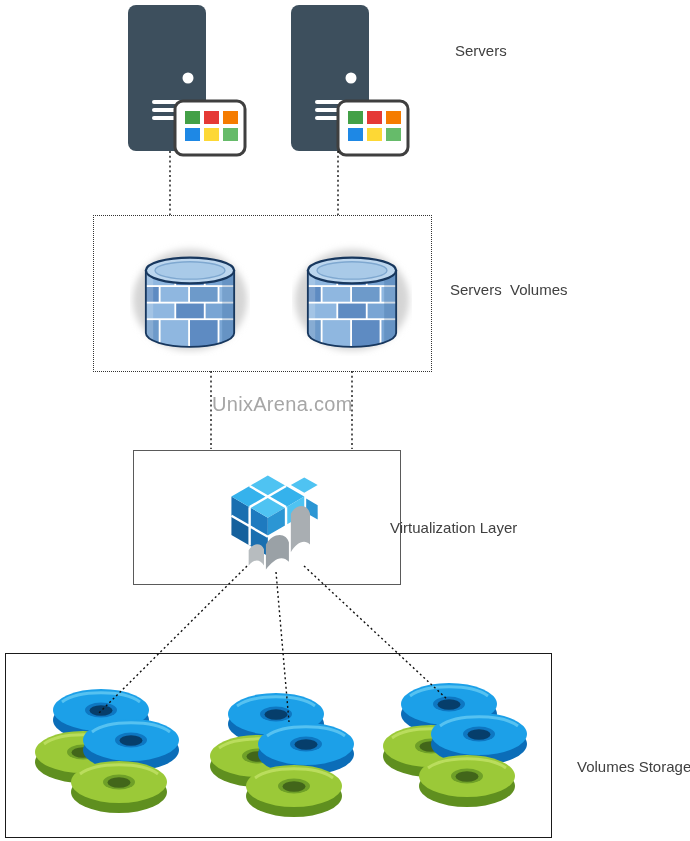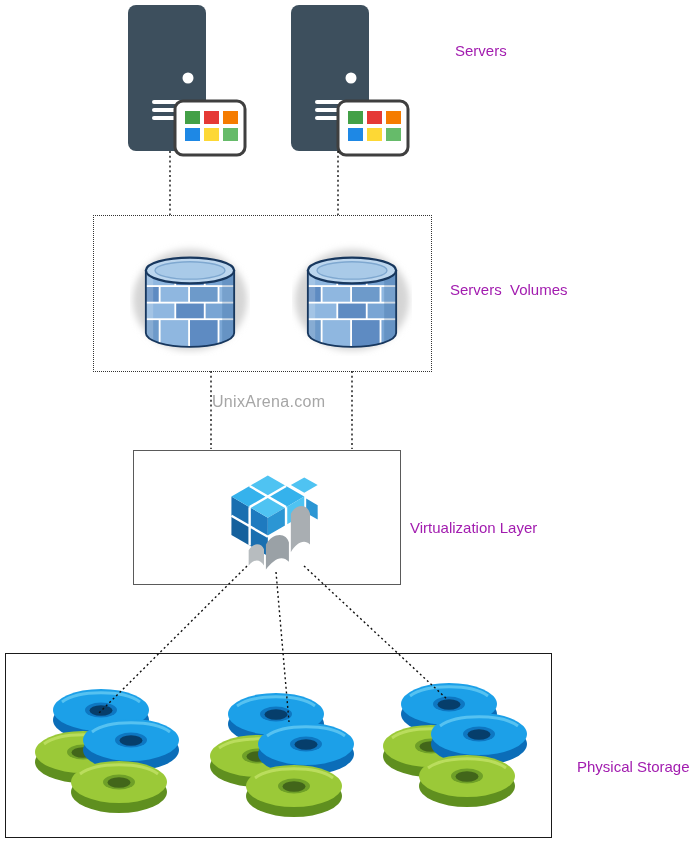--- a/index.html
+++ b/index.html
@@ -2,25 +2,25 @@
 <html><head>
 <meta charset="utf-8">
 <style>
   html,body{margin:0;padding:0;background:#fff;}
   #canvas{
     position:relative;width:690px;height:841px;background:#ffffff;
     font-family:"Liberation Sans", sans-serif;overflow:hidden;
   }
   .abs{position:absolute;}
   .label{
-    position:absolute;font-size:15px;color:#a21caf;white-space:pre;
+    position:absolute;font-size:15px;color:#404040;white-space:pre;
     font-family:"Liberation Sans", sans-serif;
   }
   .watermark{
-    position:absolute;font-size:16px;color:#a6a6a6;letter-spacing:.3px;
+    position:absolute;font-size:20px;color:#a6a6a6;letter-spacing:.3px;
   }
   .box{position:absolute;background:transparent;}
   .box.dotted{border:1.5px dotted #333;}
   .box.solid-thin{border:1px solid #5a5a5a;background:#fff;}
   .box.solid-dark{border:1px solid #1a1a1a;}
   svg{display:block;}
   #connectors{position:absolute;left:0;top:0;pointer-events:none;}
 </style>
 </head>
 <body>
@@ -132,21 +132,21 @@
 
     <path d="M33,23 L71,45 M71,23 L33,45 M33,45 L33,85 M14,54 L52,76 M71,45 L71,65 M52,76 L90,54" stroke="#ffffff" stroke-width="2.5" fill="none"></path>
 
     <polygon points="90,14 104,22 90,30 76,22" fill="#4FC3F2"></polygon>
     <polygon points="92,36 104,43 104,58 92,51" fill="#2B96D4"></polygon>
 
     <path d="M76,92 L76,52 C82,40 94,42 96,52 L96,84 C90,78 82,82 76,92 Z" fill="#A9AEB2"></path>
     <path d="M50,110 L50,84 C58,70 72,72 74,82 L74,102 C66,94 58,100 50,110 Z" fill="#9AA1A6"></path>
     <path d="M32,106 L32,90 C37,81 46,83 48,89 L48,106 C43,98 37,100 32,106 Z" fill="#B7BCBF"></path>
   </svg>
-  <div class="label" style="left:410px;top:519px">Virtualization Layer</div>
+  <div class="label" style="left:390px;top:519px">Virtualization Layer</div>
 
   <div class="box solid-dark" style="left:5px;top:653px;width:545px;height:183px"></div>
 
   <svg class="abs" style="left:28px;top:678px" width="165" height="150" viewBox="0 0 165 150">
     <use href="#disk-blue" xlink:href="#disk-blue" x="18" y="0"></use>
     <use href="#disk-green" xlink:href="#disk-green" x="0" y="42"></use>
     <use href="#disk-blue" xlink:href="#disk-blue" x="48" y="30"></use>
     <use href="#disk-green" xlink:href="#disk-green" x="36" y="72"></use>
   </svg>
   <svg class="abs" style="left:203px;top:682px" width="165" height="150" viewBox="0 0 165 150">
@@ -155,21 +155,21 @@
     <use href="#disk-blue" xlink:href="#disk-blue" x="48" y="30"></use>
     <use href="#disk-green" xlink:href="#disk-green" x="36" y="72"></use>
   </svg>
   <svg class="abs" style="left:376px;top:672px" width="165" height="150" viewBox="0 0 165 150">
     <use href="#disk-blue" xlink:href="#disk-blue" x="18" y="0"></use>
     <use href="#disk-green" xlink:href="#disk-green" x="0" y="42"></use>
     <use href="#disk-blue" xlink:href="#disk-blue" x="48" y="30"></use>
     <use href="#disk-green" xlink:href="#disk-green" x="36" y="72"></use>
   </svg>
 
-  <div class="label" style="left:577px;top:758px">Physical Storage</div>
+  <div class="label" style="left:577px;top:758px">Volumes Storage</div>
 
   <svg id="connectors" width="690" height="841" viewBox="0 0 690 841">
     <g stroke="#111111" stroke-width="1.4" stroke-dasharray="2 2.8" fill="none">
       <line x1="170" y1="151" x2="170" y2="215"></line>
       <line x1="338" y1="151" x2="338" y2="215"></line>
       <line x1="211" y1="371" x2="211" y2="449"></line>
       <line x1="352" y1="371" x2="352" y2="449"></line>
       <line x1="247" y1="566" x2="99" y2="713"></line>
       <line x1="276" y1="572" x2="289" y2="722"></line>
       <line x1="304" y1="566" x2="448" y2="700"></line>

